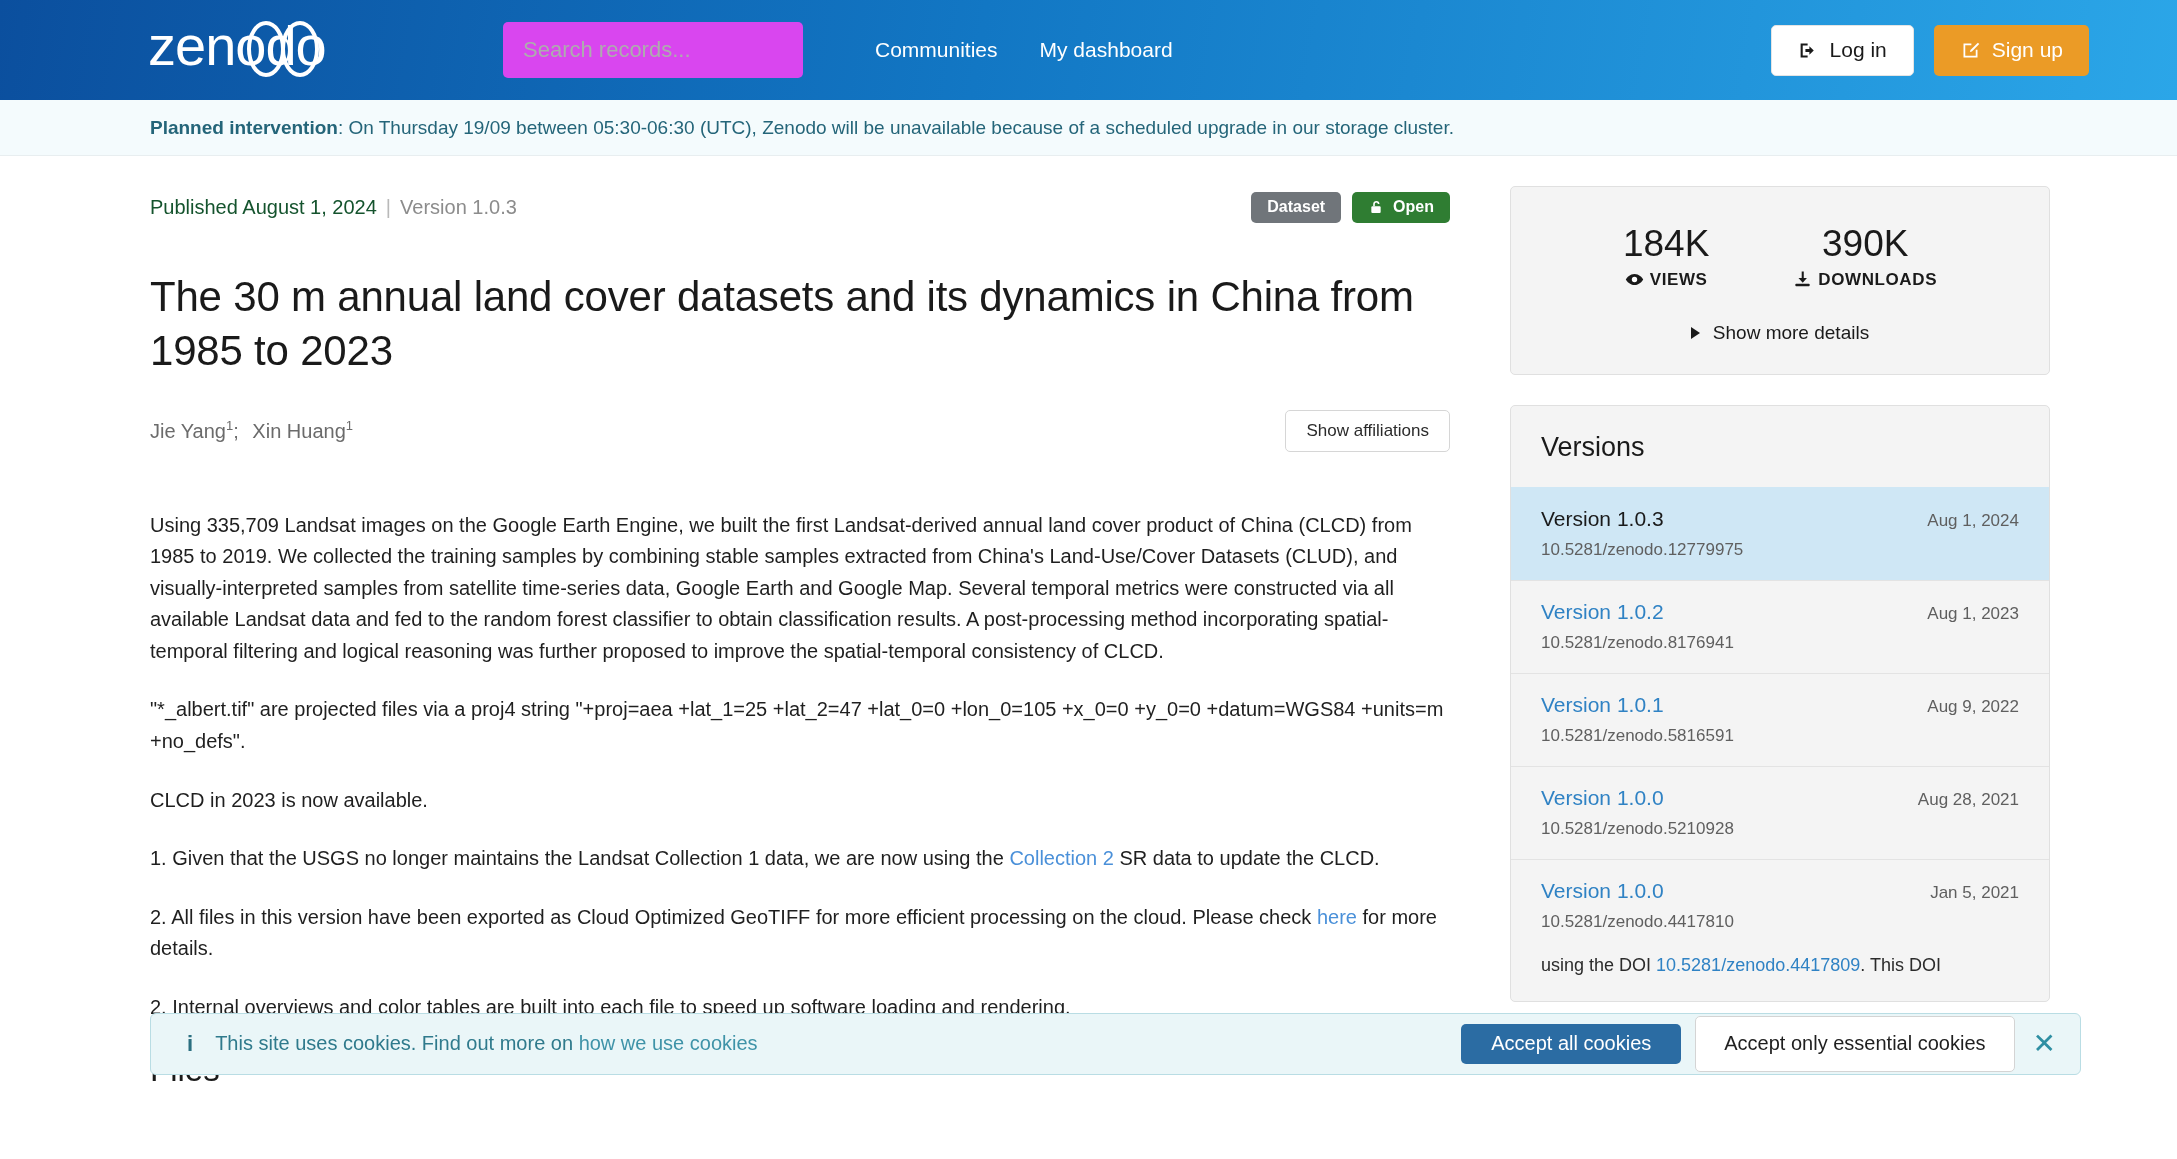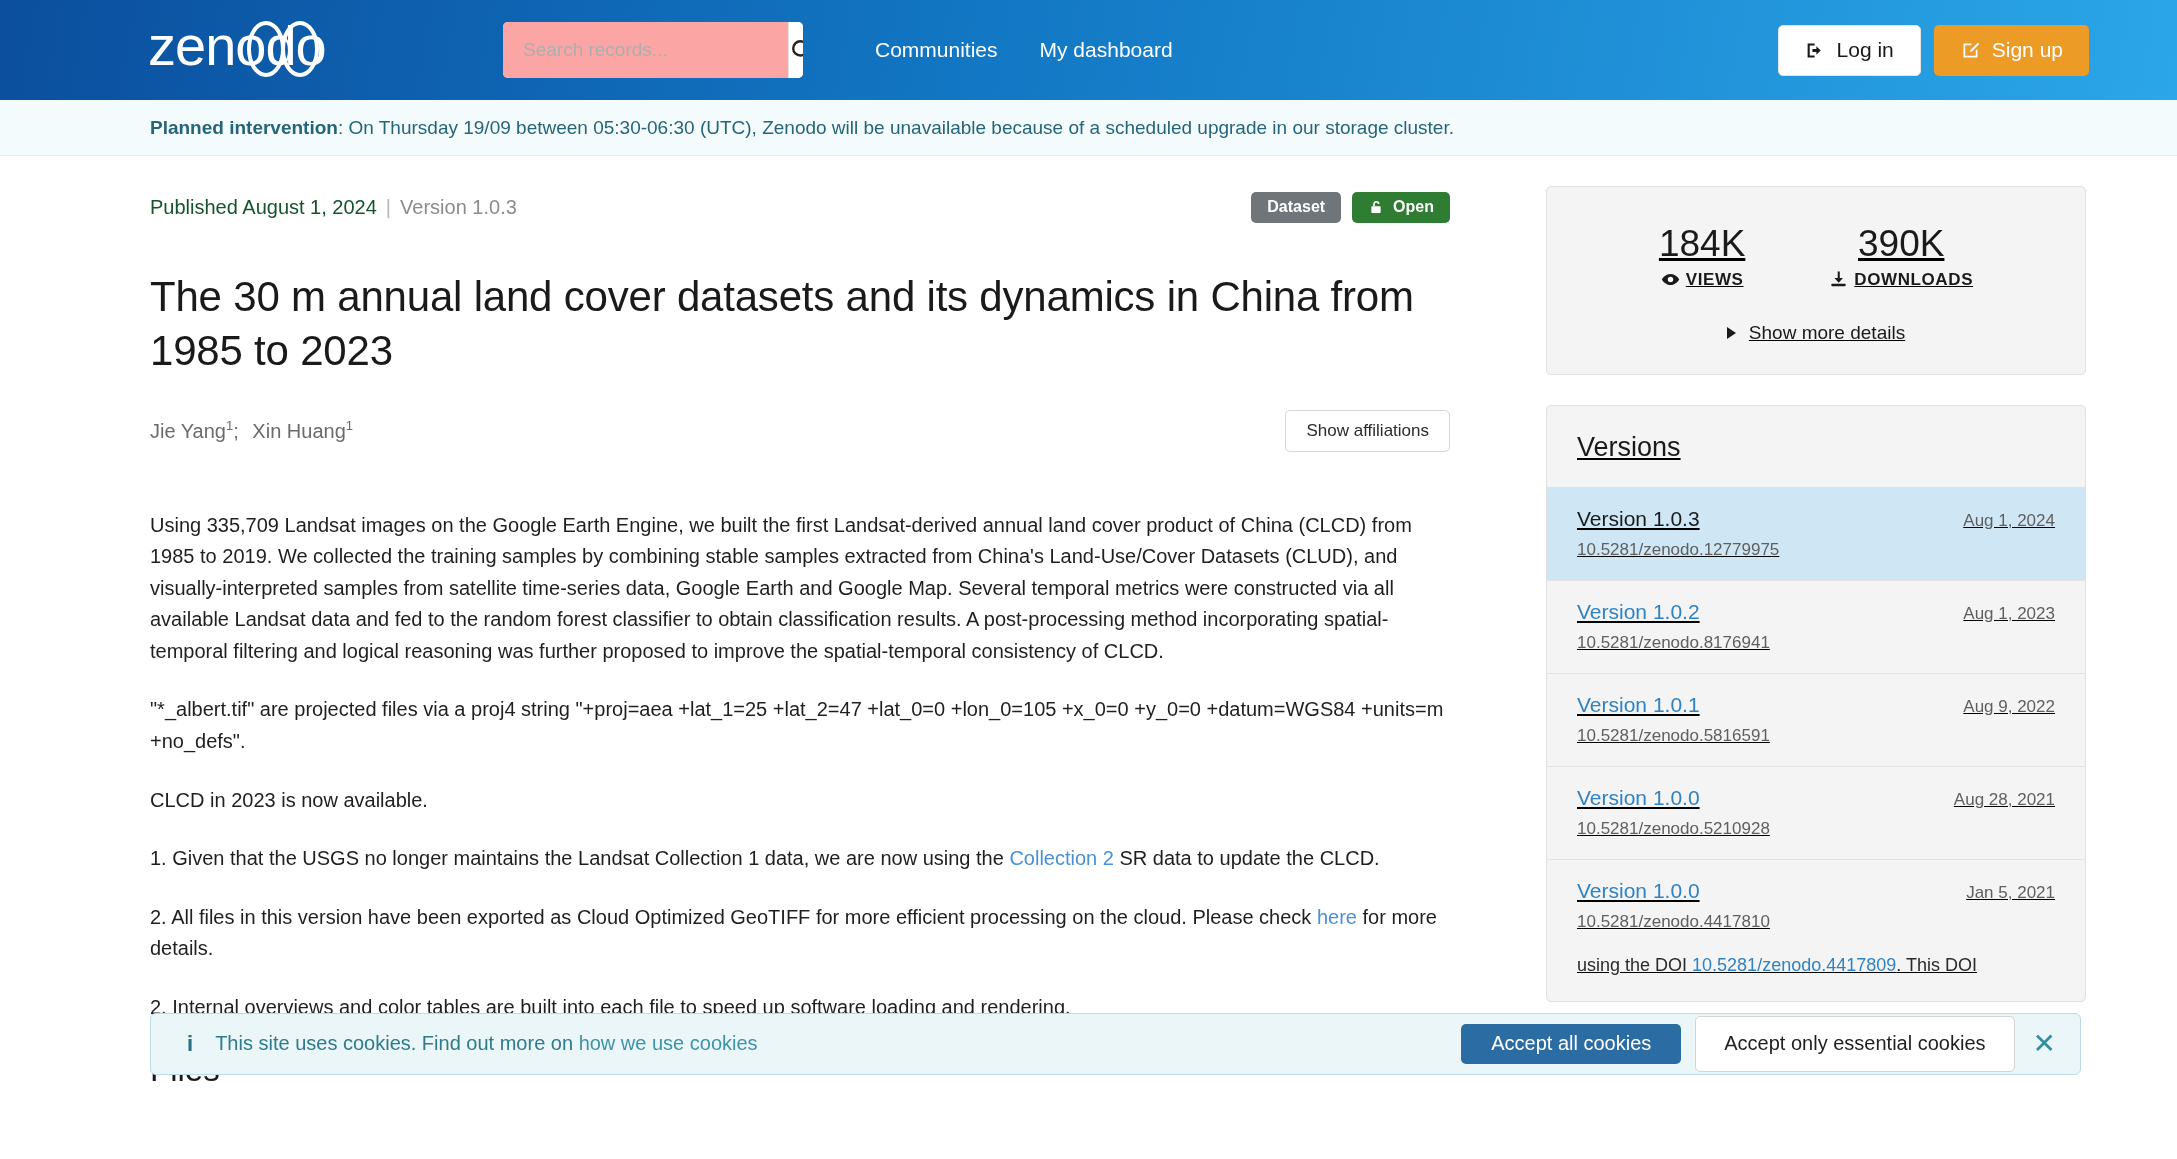--- a/index.html
+++ b/index.html
@@ -40,24 +40,24 @@
     display: flex;
     align-items: stretch;
     overflow: hidden;
     flex: 0 0 auto;
   }
   .searchbox input {
     flex: 1;
     border: 0;
     outline: none;
     padding: 8px 20px;
-    font-size: 19px;
+    font-size: 22px;
     color: #3d3d3d;
     font-family: "Liberation Sans", sans-serif;
-    background: #fca5a5;
+    background: #d946ef;
   }
   .searchbox input::placeholder { color: #adadad; }
   .search-btn {
     width: 58px;
     background: #fff;
     border: 0;
     border-left: 1px solid #e3e3e3;
     display: flex;
     align-items: center;
     justify-content: center;
@@ -74,21 +74,21 @@
   }
   .nav-links a {
     color: #fff;
     font-size: 21px;
     text-decoration: none;
     white-space: nowrap;
   }
 
   .header-spacer { flex: 1 1 auto; }
 
-  .auth-area { display: flex; align-items: center; gap: 13px; flex: 0 0 auto; }
+  .auth-area { display: flex; align-items: center; gap: 20px; flex: 0 0 auto; }
   .btn-login {
     background: #fff;
     color: #1a1a1a;
     border: 1px solid #e4e4e4;
     border-radius: 5px;
     height: 51px;
     padding: 0 26px;
     font-size: 21px;
     display: flex;
     align-items: center;
@@ -128,21 +128,21 @@
   .announcement b { font-weight: bold; }
 
   
   .page {
     display: flex;
     padding: 0 96px 0 150px;
     gap: 0;
     position: relative;
   }
   .main-col { width: 1300px; flex: 0 0 1300px; padding-top: 30px; }
-  .side-col { width: 540px; flex: 0 0 540px; padding-top: 30px; margin-left: 96px; text-decoration: underline; }
+  .side-col { width: 540px; flex: 0 0 540px; padding-top: 30px; margin-left: 60px; }
 
   .meta-row {
     display: flex;
     align-items: center;
     height: 42px;
     margin-bottom: 42px;
   }
   .pub-date { font-size: 20px; color: #14532d; }
   .meta-sep { color: #b9b9b9; margin: 0 9px; font-size: 20px; }
   .version-label { font-size: 20px; color: #8c8c8c; }

